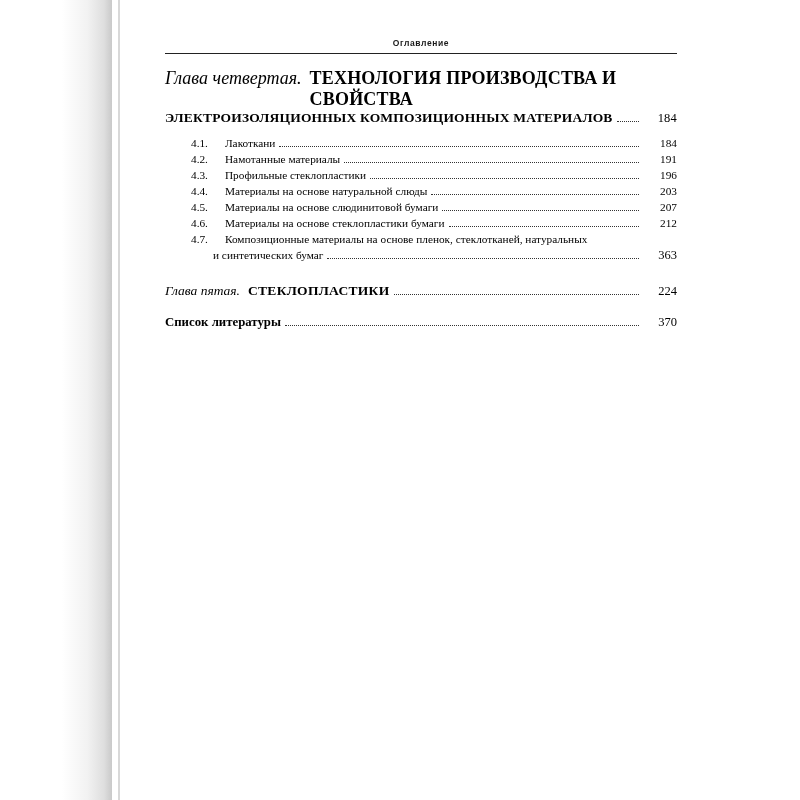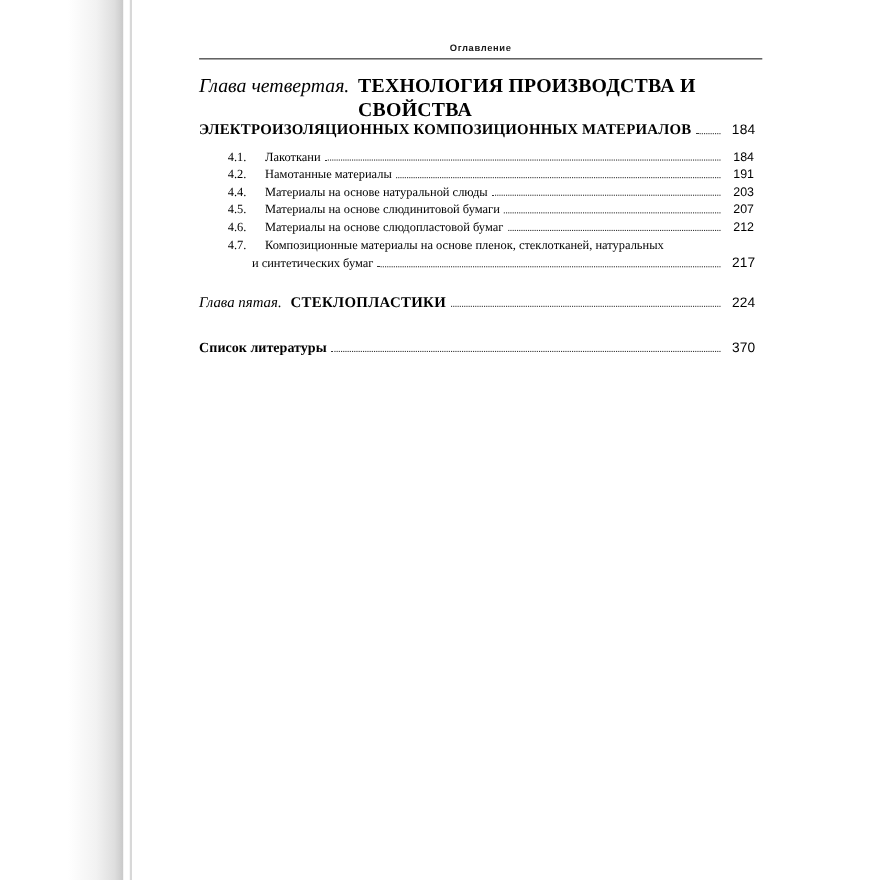--- a/index.html
+++ b/index.html
@@ -37,21 +37,21 @@
   .paper {
     position: absolute;
     left: 120px;
     top: 0;
     width: 680px;
     height: 800px;
     background: #ffffff;
   }
   .content {
     position: absolute;
-    left: 61px;
+    left: 45px;
     top: 38px;
     width: 512px;
   }
   .running-head {
     text-align: center;
     font-family: "Liberation Sans", sans-serif;
     font-size: 8.5px;
     font-weight: bold;
     letter-spacing: 0.6px;
     color: #1a1a1a;
@@ -95,24 +95,24 @@
     width: 100%;
   }
   .dots {
     flex: 1 1 auto;
     border-bottom: 1px dotted #333;
     margin: 0 4px 3px 4px;
     height: 0;
     min-width: 8px;
   }
   .page-num {
-    font-family: Liberation Sans, sans-serif;
+    font-family: Liberation Serif, serif;
     font-weight: normal;
     font-size: 12.5px;
-    text-align: center;
+    text-align: right;
     width: 34px;
     flex: 0 0 34px;
     white-space: nowrap;
   }
   .chapter .page-num {
     font-size: 12.5px;
   }
   
   .sections {
     margin-top: 9px;
@@ -162,21 +162,21 @@
     font-size: 13.5px;
   }
   .chapter-five .chapter-label {
     font-style: italic;
   }
   .chapter-five .chapter-title {
     font-weight: bold;
     letter-spacing: 0.3px;
   }
   .biblio {
-    margin-top: 26px;
+    margin-top: 16px;
     display: flex;
     align-items: baseline;
     font-size: 12.8px;
   }
   .biblio .biblio-title {
     font-weight: bold;
     font-family: "Liberation Serif", serif;
   }
 </style>
 </head>
@@ -212,51 +212,57 @@
           <span class="page-num">184</span>
         </div>
 
         <div class="section-row">
           <span class="section-label">4.2.</span>
           <span class="section-text">Намотанные материалы</span>
           <span class="dots"></span>
           <span class="page-num">191</span>
         </div>
 
+        <div class="section-row">
+          <span class="section-label">4.3.</span>
+          <span class="section-text">Профильные стеклопластики</span>
+          <span class="dots"></span>
+          <span class="page-num">196</span>
+        </div>
 
         <div class="section-row">
           <span class="section-label">4.4.</span>
           <span class="section-text">Материалы на основе натуральной слюды</span>
           <span class="dots"></span>
           <span class="page-num">203</span>
         </div>
 
         <div class="section-row">
           <span class="section-label">4.5.</span>
           <span class="section-text">Материалы на основе слюдинитовой бумаги</span>
           <span class="dots"></span>
           <span class="page-num">207</span>
         </div>
 
         <div class="section-row">
           <span class="section-label">4.6.</span>
-          <span class="section-text">Материалы на основе слюдопластовой бумаг</span>
+          <span class="section-text">Материалы на основе стеклопластики бумаги</span>
           <span class="dots"></span>
           <span class="page-num">212</span>
         </div>
 
         <div class="wrap-row">
           <div class="first-line">
             <span class="section-label">4.7.</span>
             <span class="section-text">Композиционные материалы на основе пленок, стеклотканей, натуральных</span>
           </div>
           <div class="second-line">
             <span class="section-text">и синтетических бумаг</span>
             <span class="dots"></span>
-            <span class="page-num">217</span>
+            <span class="page-num">363</span>
           </div>
         </div>
 
       </div>
 
       <div class="chapter-five">
         <span class="chapter-label">Глава пятая.</span>
         <span class="chapter-title">СТЕКЛОПЛАСТИКИ</span>
         <span class="dots"></span>
         <span class="page-num">224</span>

